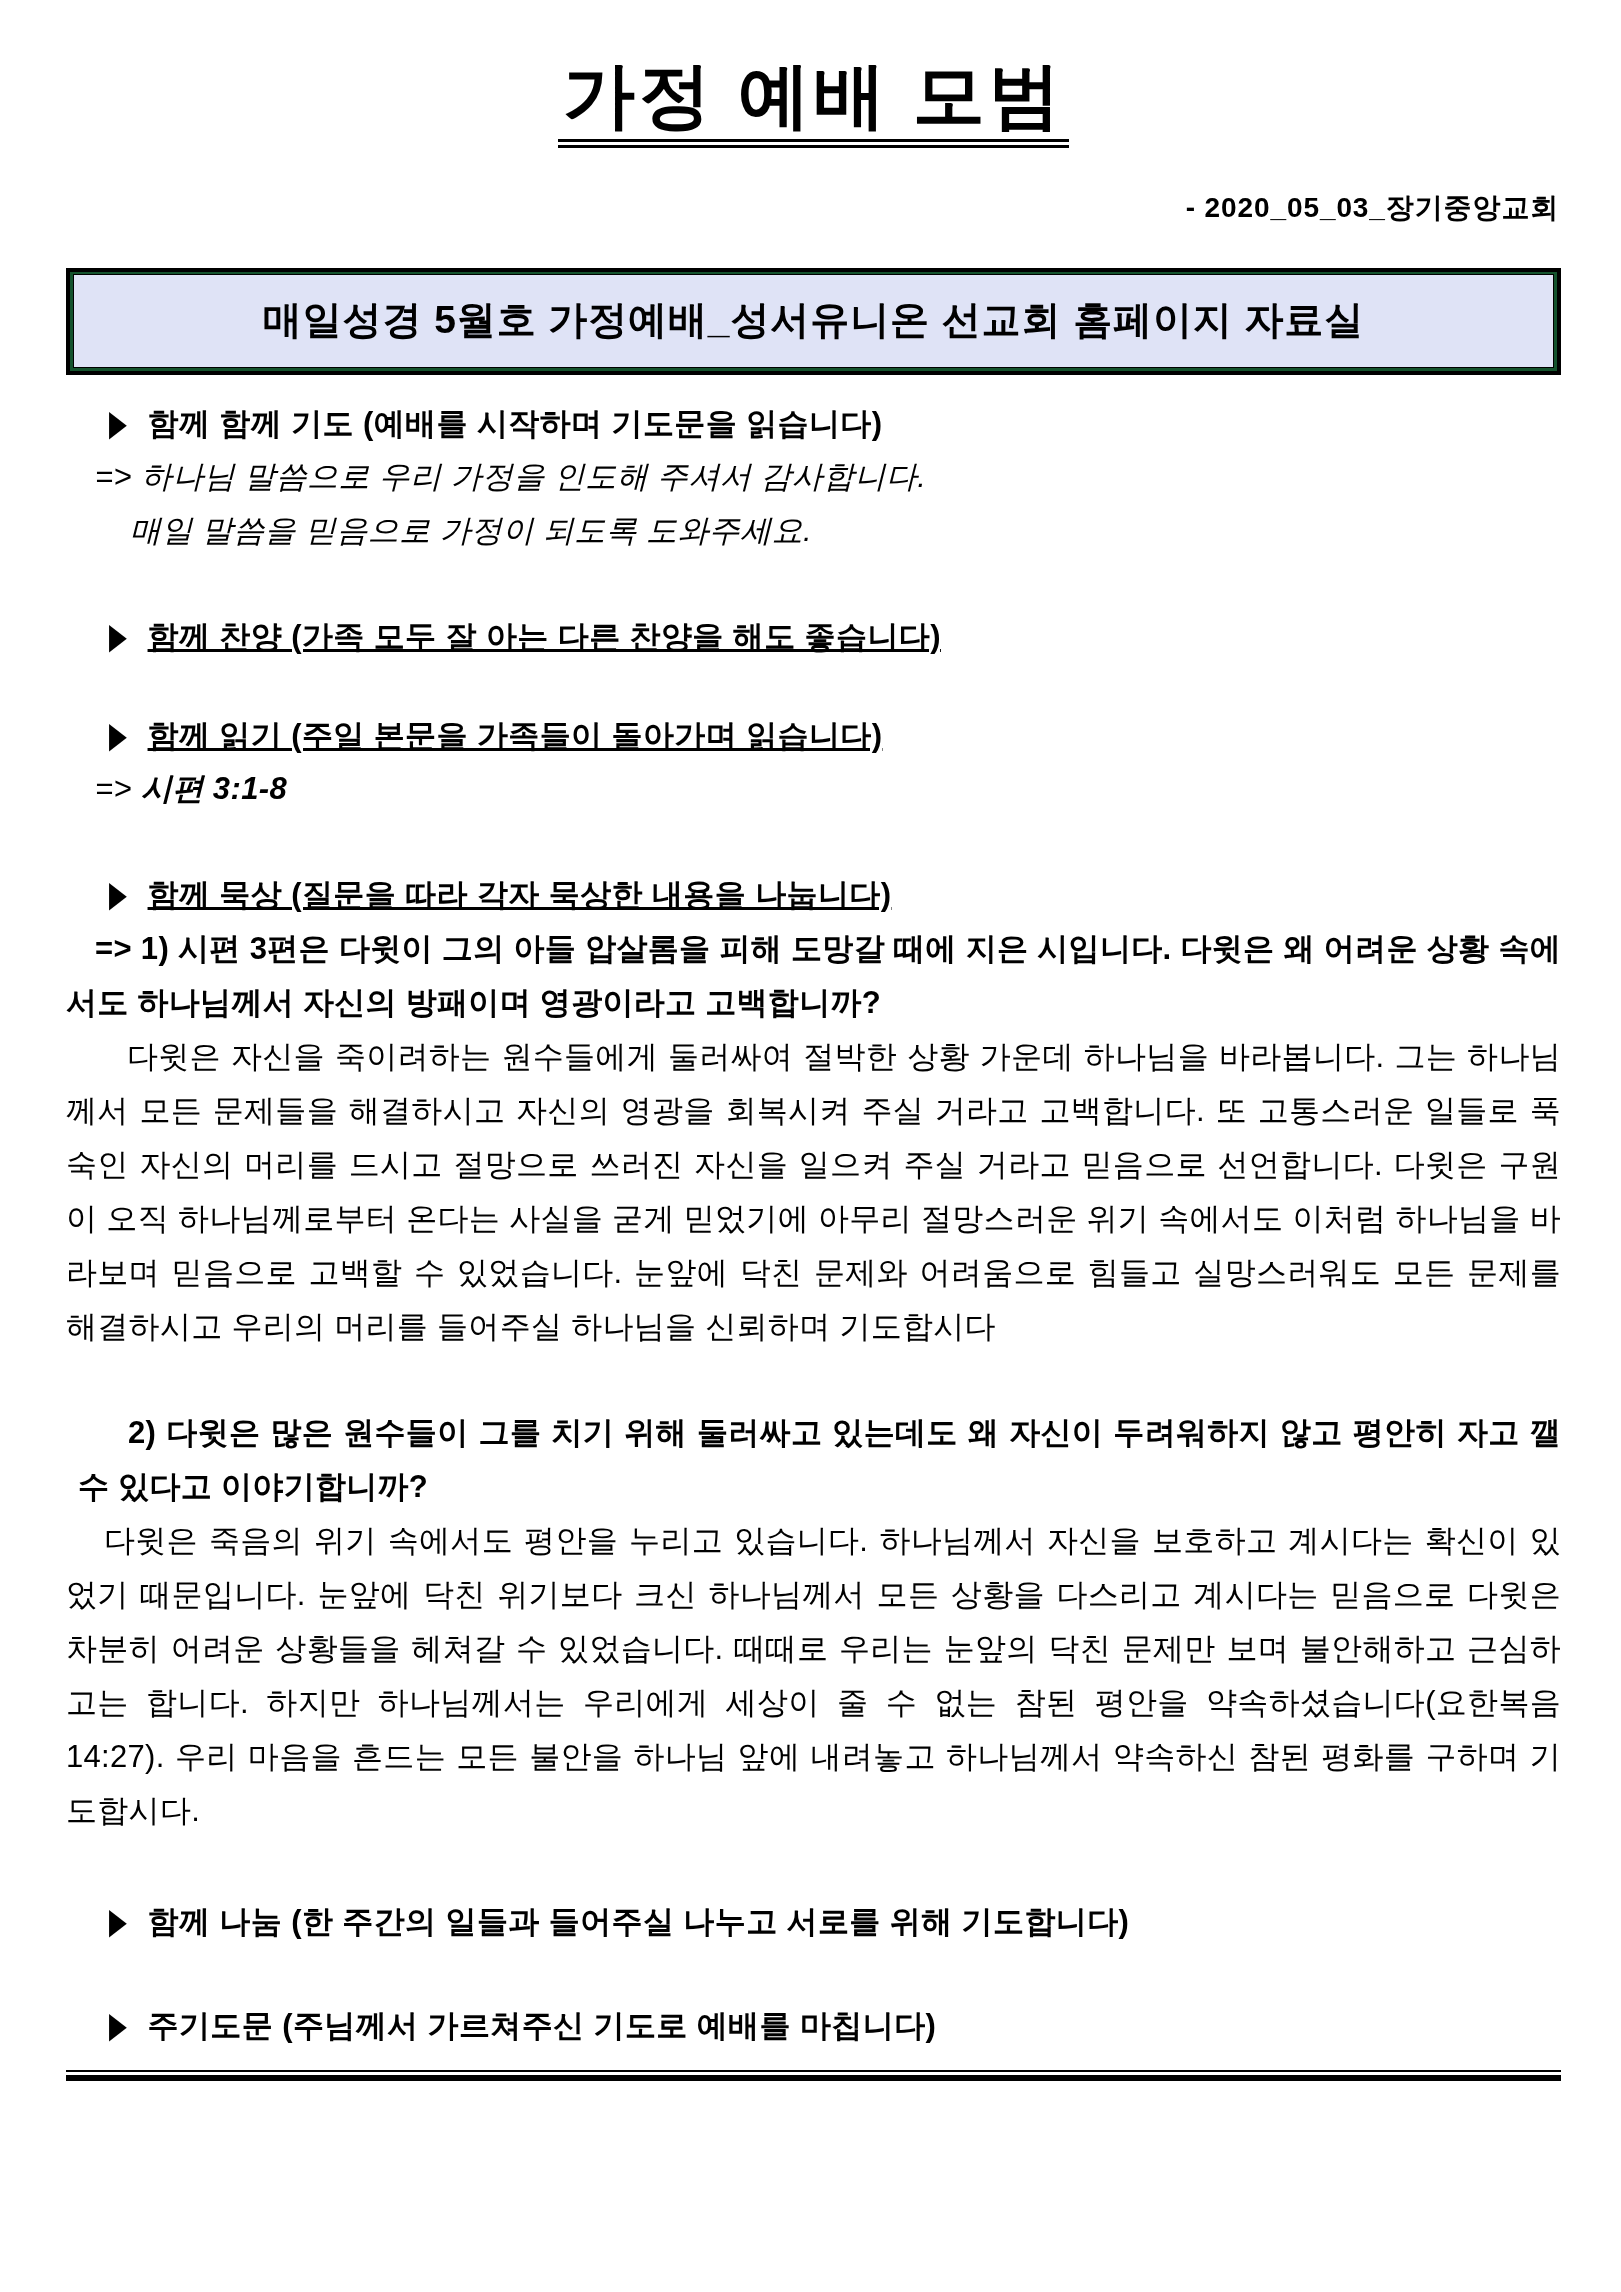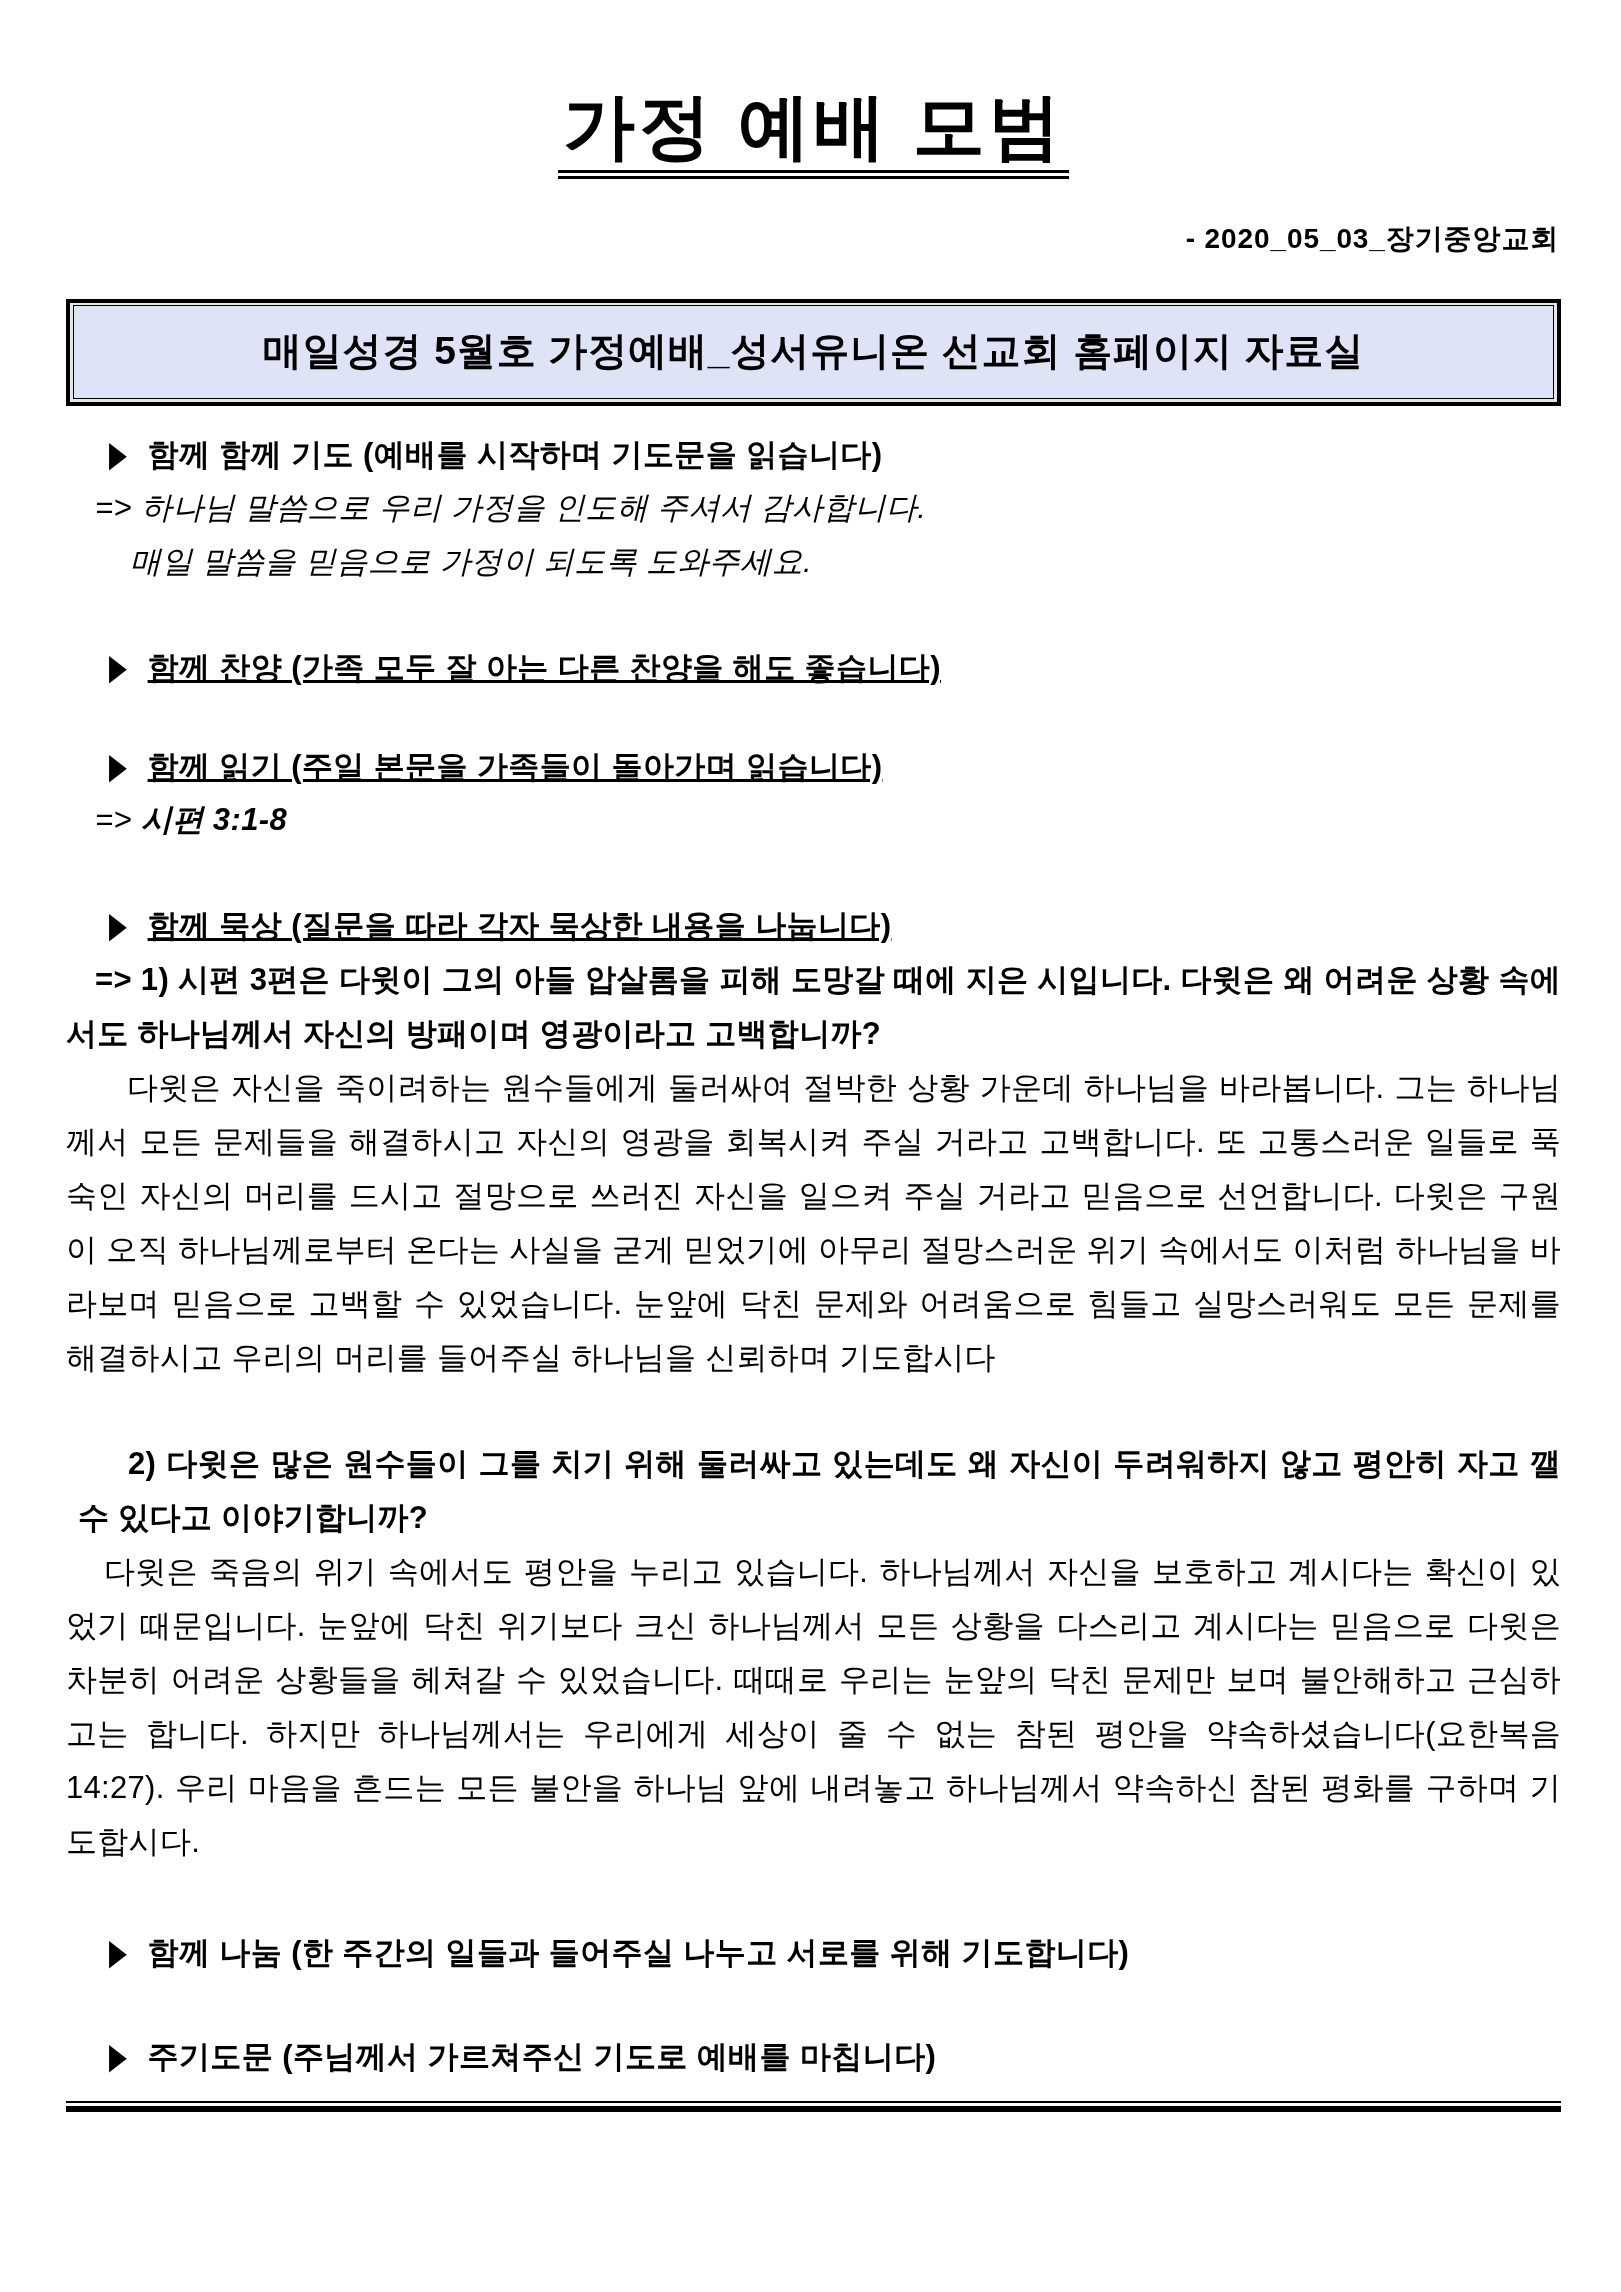--- a/index.html
+++ b/index.html
@@ -27,37 +27,36 @@
     margin-top: 9px;
   }
   .title-text {
     display: inline-block;
     font-size: 72px;
     font-weight: bold;
     letter-spacing: 3.6px;
     border-bottom: 9.9px double #000;
     padding: 0 5.4px 3.6px 5.4px;
     line-height: 1.1;
-    margin-top: 31px;
   }
   
   .subtitle {
     text-align: right;
     font-size: 28px;
     font-weight: bold;
     margin-top: 41px;
     padding-right: 1.8px;
     letter-spacing: 0.9px;
   }
   
   .banner {
     margin-top: 41px;
     border: 4.5px solid #000;
     padding: 2.7px;
-    background: #e5e5e5;
+    background: #14532d;
   }
   .banner-inner {
     border: 1.8px solid #000;
     background: #dfe3f6;
     text-align: center;
     font-size: 39px;
     font-weight: bold;
     padding: 18px 7.2px 19.7px 7.2px;
     letter-spacing: 0.9px;
   }

